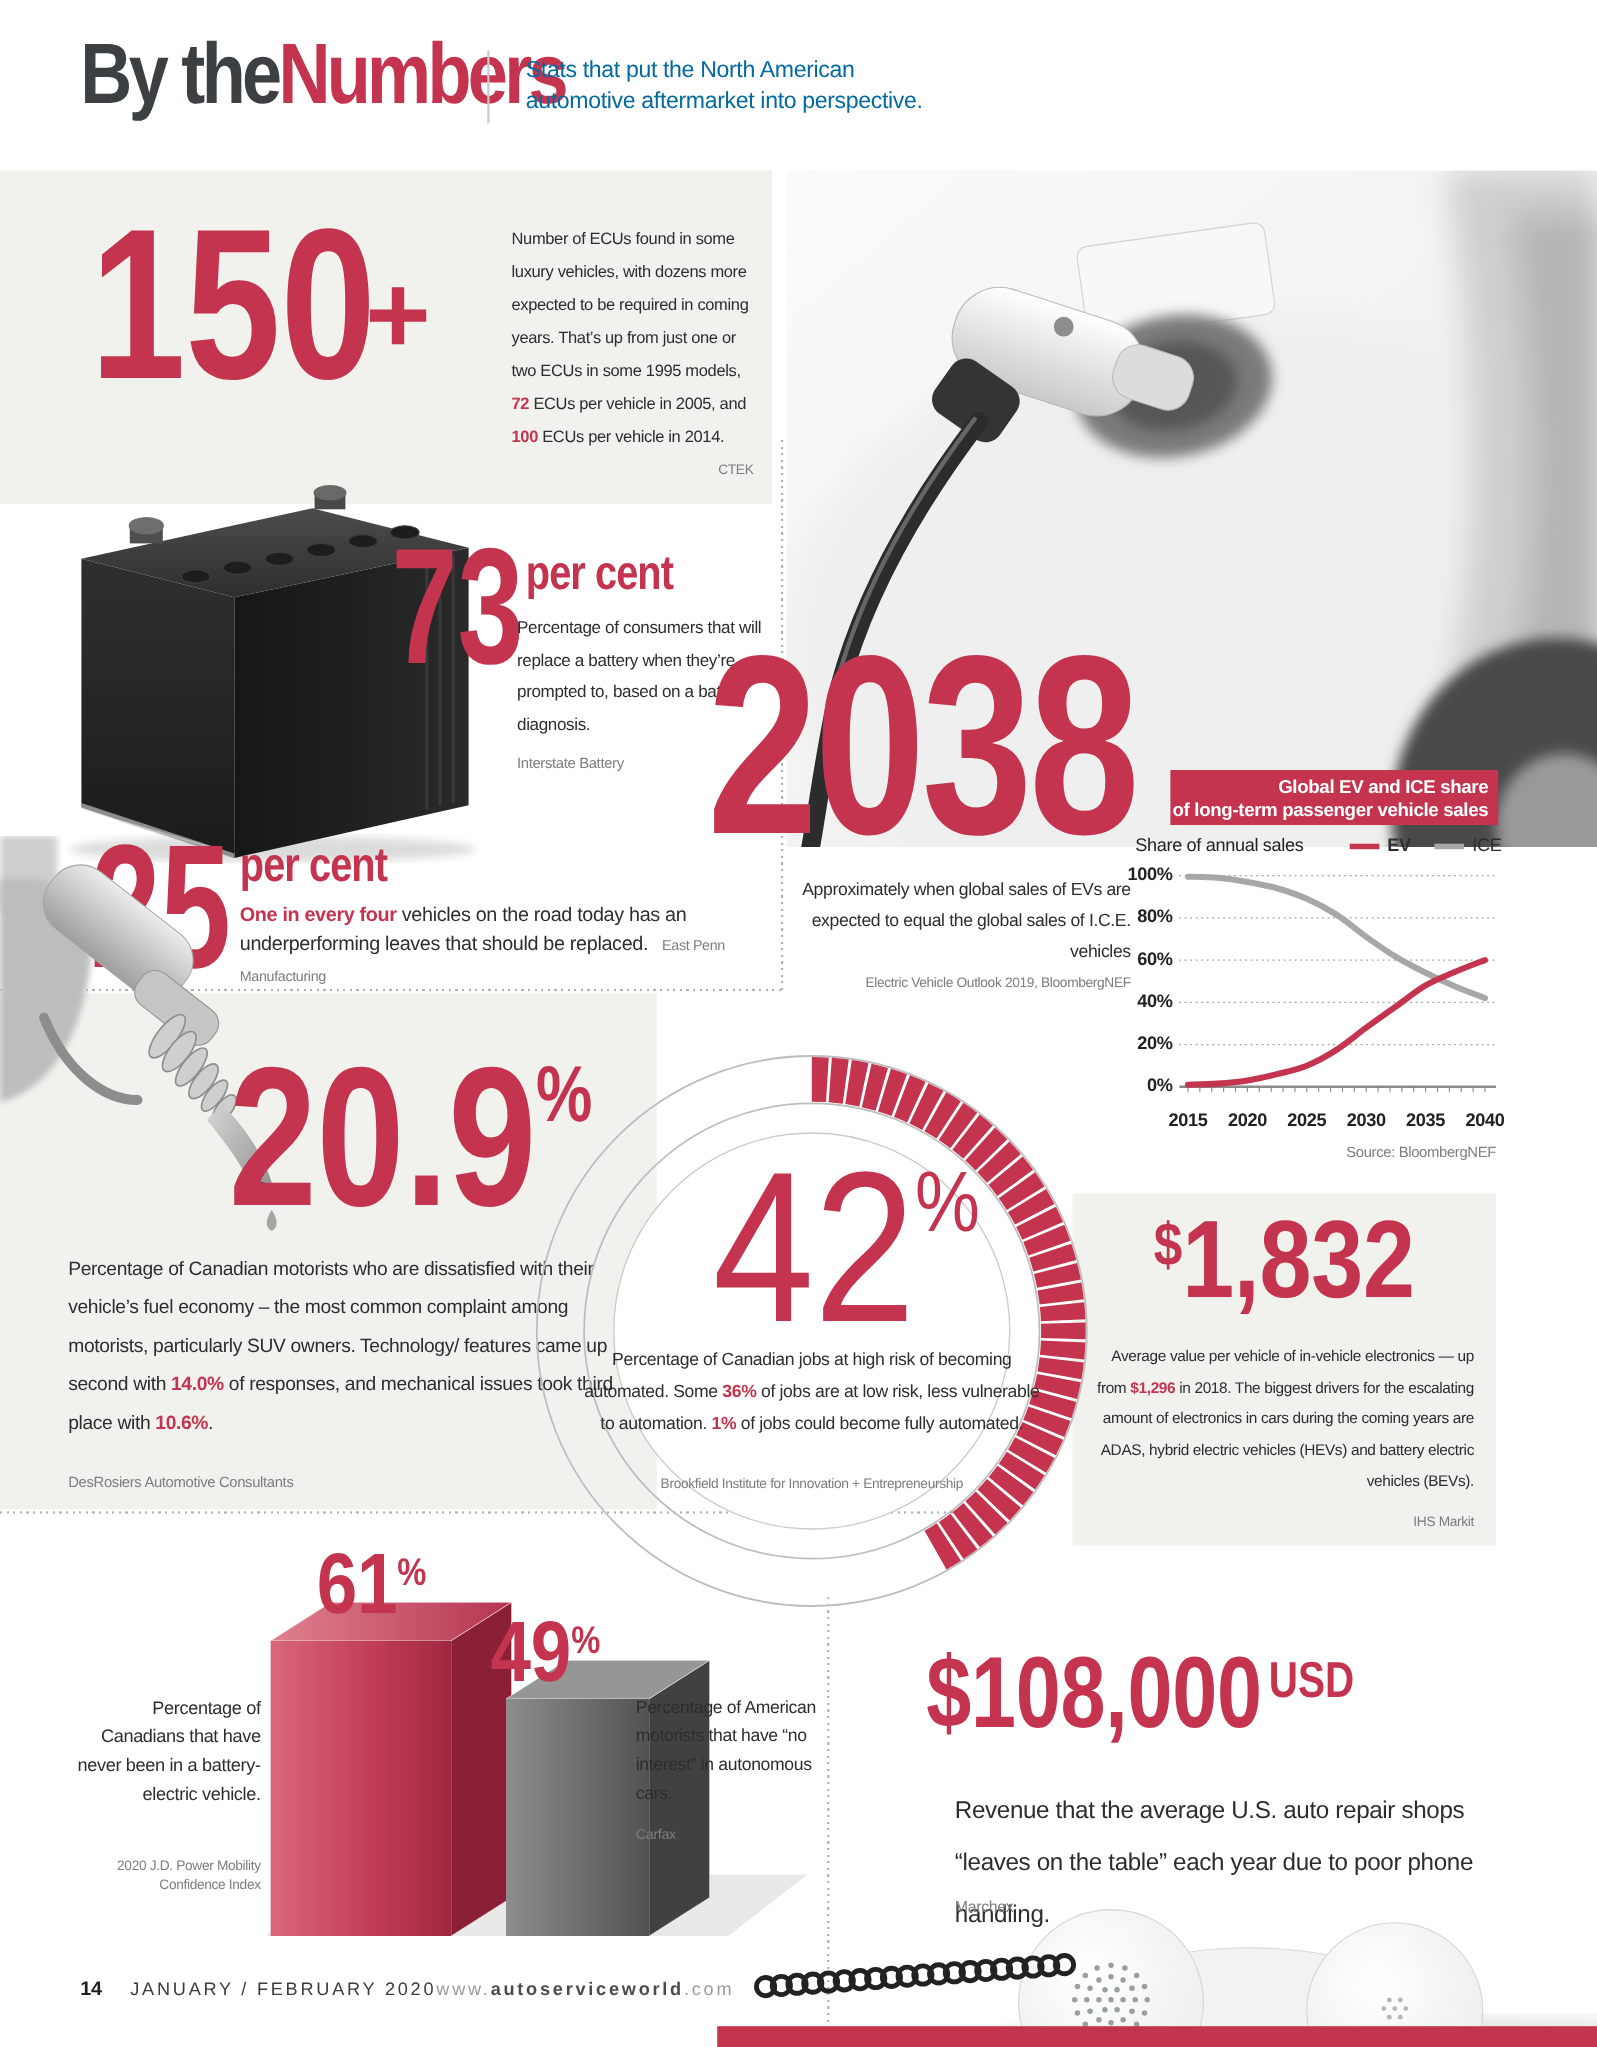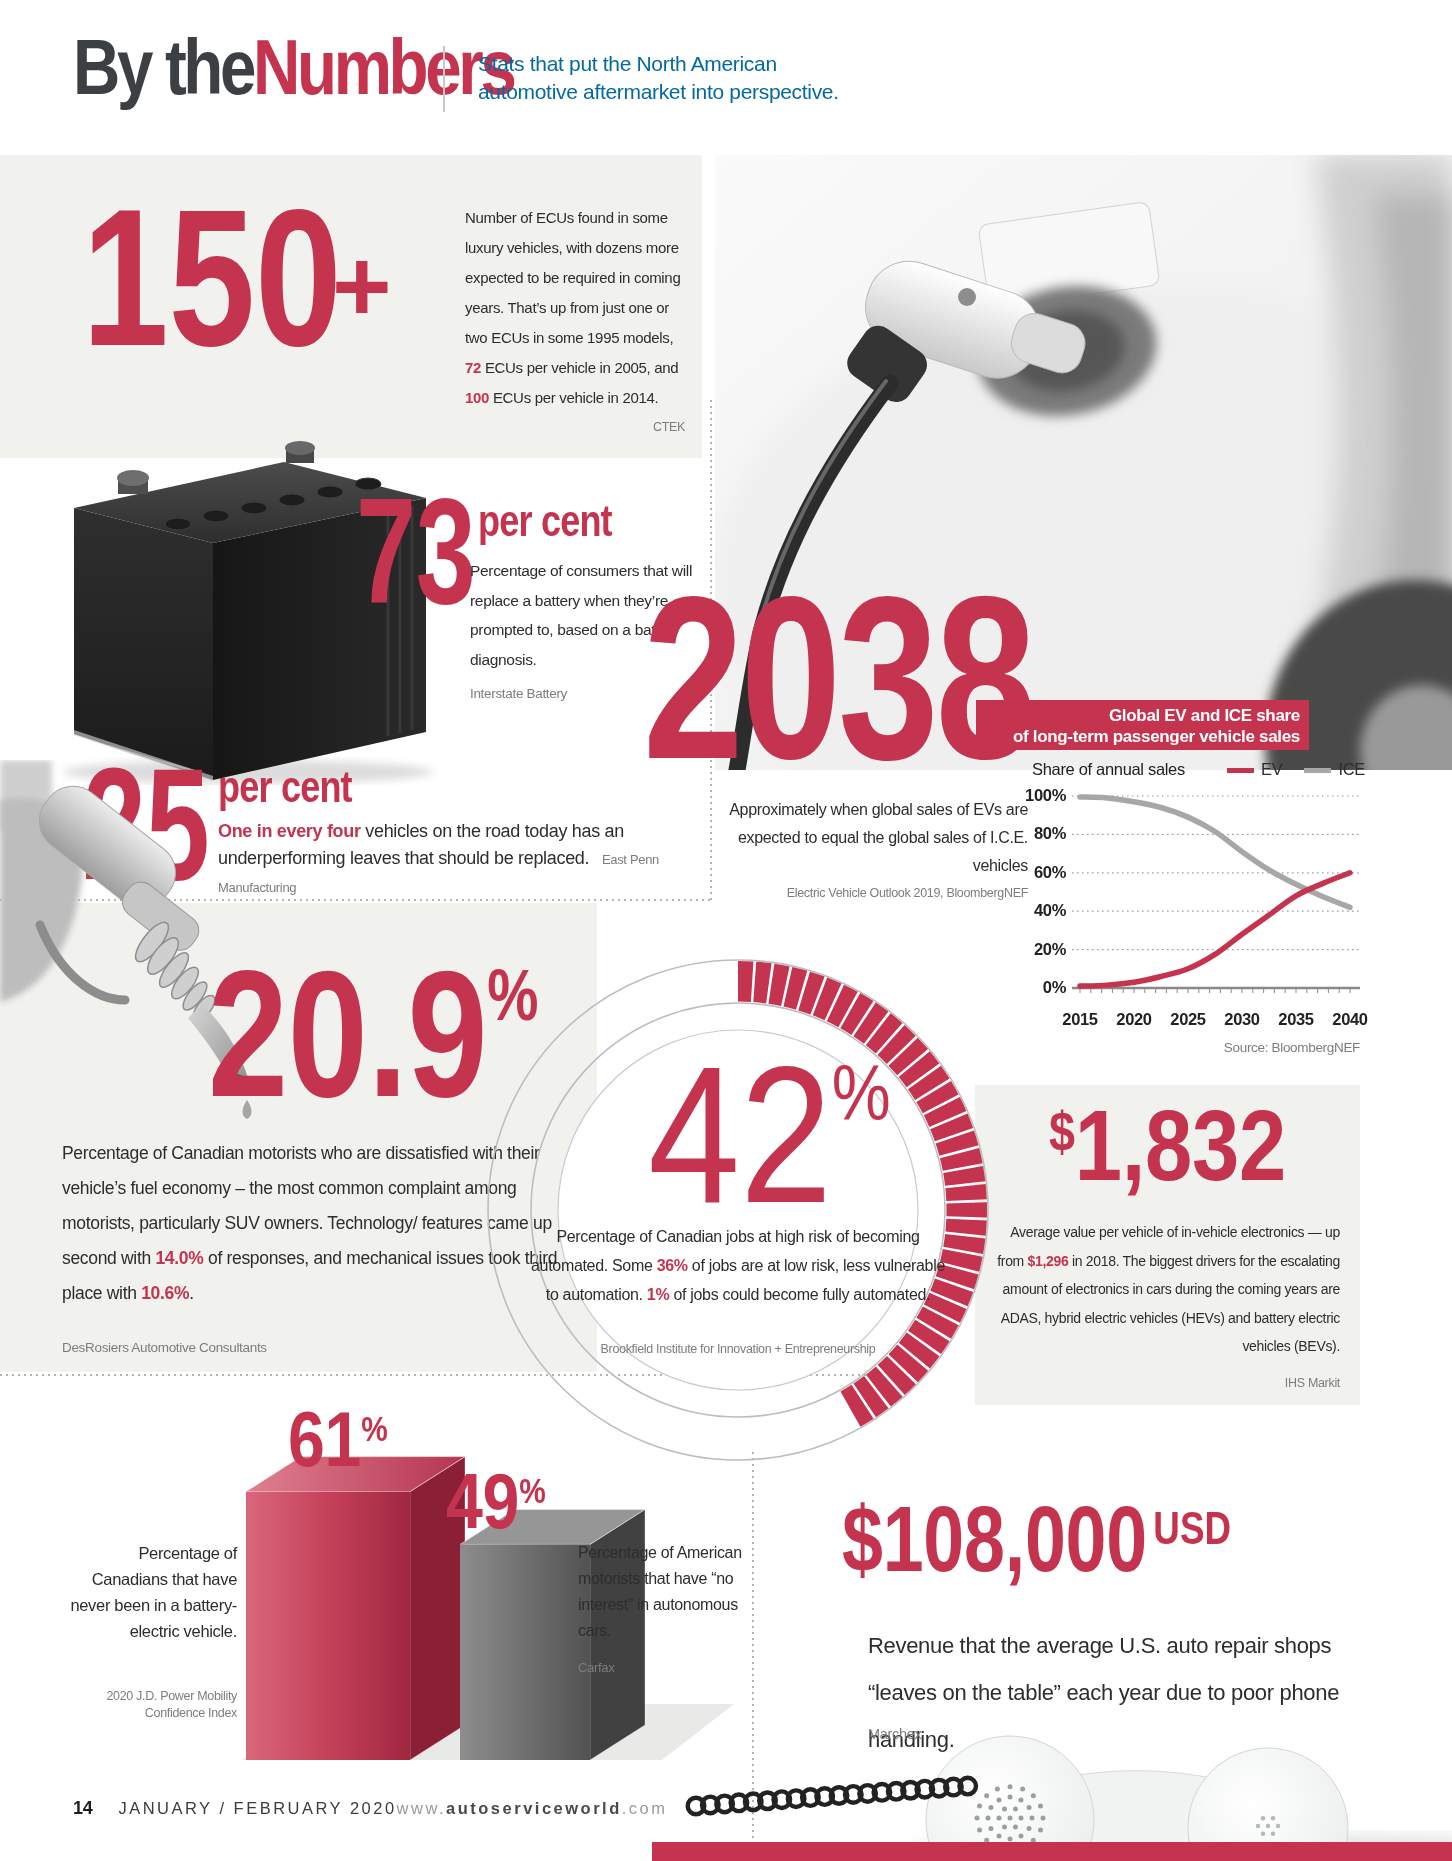--- a/index.html
+++ b/index.html
@@ -147,28 +147,28 @@
   <span class="unit-label abs" style="left:218px;top:762px;">per cent</span>
   <div class="abs body-txt" style="left:218px;top:818px;width:470px;font-size:18px;line-height:27px;">
     <span class="hl">One in every four</span><span> vehicles on the road today has an underperforming leaves that should be replaced.</span>
     <span class="src" style="font-size:13px;margin-left:8px;">East Penn Manufacturing</span>
   </div>
 
   <span class="num abs" style="left:643px;top:568px;font-size:232px;transform:scaleX(0.78);letter-spacing:-4px;">2038</span>
   <div class="abs body-txt rt" style="left:708px;top:796px;width:320px;font-size:16px;line-height:28px;">Approximately when global sales of EVs are expected to equal the global sales of I.C.E. vehicles</div>
   <div class="abs src rt" style="left:708px;top:886px;width:320px;font-size:12.5px;">Electric Vehicle Outlook 2019, BloombergNEF</div>
 
-  <div id="chart-band" class="abs" style="left:976px;top:700px;width:333px;height:50px;">
+  <div id="chart-band" class="abs" style="left:1064px;top:700px;width:298px;height:50px;">
     <div>Global EV and ICE share</div>
     <div>of long-term passenger vehicle sales</div>
   </div>
   <div class="abs" style="left:1032px;top:760px;width:333px;display:flex;align-items:center;">
     <span style="font-size:16.5px;font-weight:500;color:#222;">Share of annual sales</span>
     <span style="margin-left:auto;">
-      <span class="leg-dash" id="leg-ev-dash" style="background: rgb(196, 52, 78);"></span><span style="font-size:16.5px;font-weight:400;">EV</span>
+      <span class="leg-dash" id="leg-ev-dash" style="background: rgb(196, 52, 78);"></span><span style="font-size:16.5px;font-weight:700;">EV</span>
     </span>
     <span style="margin-left:22px;">
       <span class="leg-dash" id="leg-ice-dash" style="background: rgb(167, 167, 167);"></span><span style="font-size:16.5px;font-weight:500;">ICE</span>
     </span>
   </div>
   <div class="abs" id="ev-ylabels" style="left:1008px;top:788px;width:58px;height:216px;">
       <span class="tick-lbl" style="right: 0px; top: -2px;">100%</span>
       <span class="tick-lbl" style="right: 0px; top: 36.4px;">80%</span>
       <span class="tick-lbl" style="right: 0px; top: 74.8px;">60%</span>
       <span class="tick-lbl" style="right: 0px; top: 113.2px;">40%</span>

